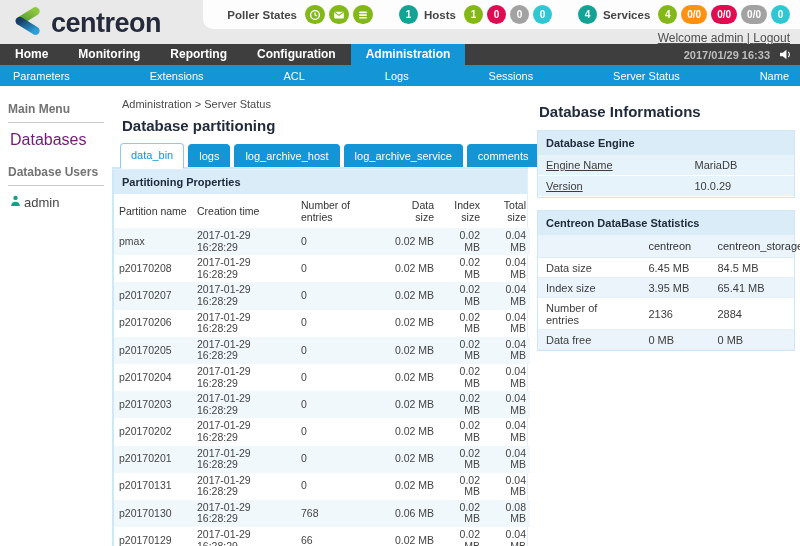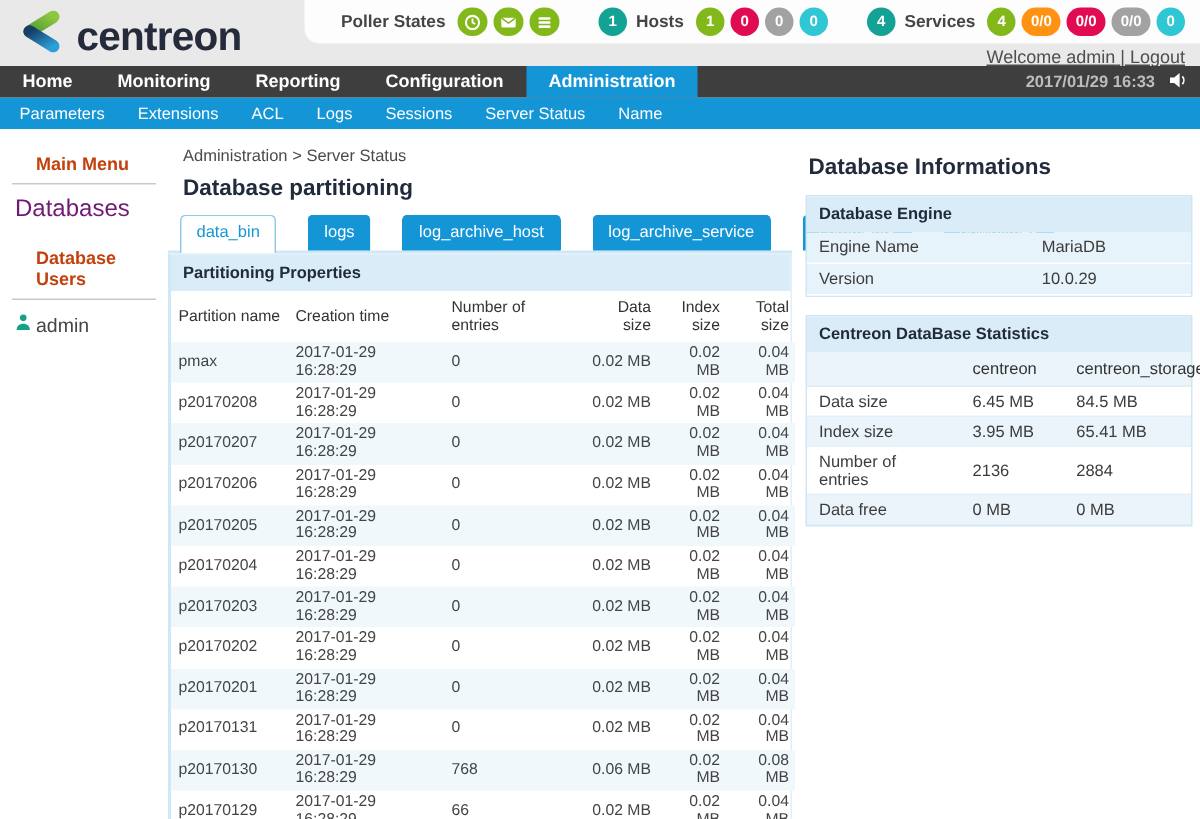--- a/index.html
+++ b/index.html
@@ -23,57 +23,57 @@
   .grp { display:flex; align-items:center; margin-left:22px; }
   .welcome { position:absolute; right:10px; top:31px; font-size:12px; color:#4f4f4f;text-decoration:underline; }
   .welcome a { color:#4f4f4f; text-decoration:none; }
 
   
   .navbar { height:21px; background:#3e3e3e; display:flex; position:relative;align-items:flex-end; }
   .nav-item { padding:0 15px; line-height:21px; font-size:12px; font-weight:bold; color:#fff; cursor:pointer; }
   .nav-item.active { background:#1495d6; }
   .nav-right { position:absolute; right:8px; top:0; height:21px; display:flex; align-items:center; gap:9px; }
   .nav-datetime { color:#bdbdbd; font-size:11px; font-weight:bold; }
-  .subnav { height:21px; background:#1495d6; display:flex; align-items:center; padding-left:2px; }
+  .subnav { height:21px; background:#1495d6; display:flex; align-items:center; padding-left:2px;justify-content:space-between; }
   .subnav-item { padding:0 11px; font-size:11px; color:#fff; cursor:pointer; white-space:nowrap; }
 
   
   .content { display:flex; height:460px; background:#fff; }
 
   .sidebar { width:112px; padding-top:14px; flex-shrink:0; }
-  .side-title { color:#c2410c; font-weight:bold; font-size:12px; padding:2px 8px 6px 8px;margin-left:16px; }
+  .side-title { color:#737373; font-weight:bold; font-size:12px; padding:2px 8px 6px 8px; }
   .side-rule { border:0; border-top:1px solid #c9c9c9; margin:0 8px 7px 8px; }
   .side-item { font-size:16px; color:#701a75; padding:1px 8px 14px 10px; cursor:pointer; }
   .user-item { display:flex; align-items:center; gap:3px; font-size:13px; color:#454545; padding:2px 8px 2px 10px; }
 
   .main { width:416px; padding-top:10px; flex-shrink:0; }
   .breadcrumb { font-size:11px; color:#4a4a4a; padding:2px 0 7px 10px; }
   .breadcrumb span { cursor:pointer; }
   .page-title { font-size:15px; font-weight:bold; color:#222b3c; padding:0 0 9px 10px; }
 
-  .tabs { display:flex; gap:21px; padding-left:8px; border-bottom:2px solid #cfe8f5; }
+  .tabs { display:flex; align-items:flex-end; gap:4px; padding-left:8px; border-bottom:2px solid #cfe8f5; }
   .tab { background:#1495d6; color:#fff; font-size:11px; padding:5px 10px 5px 10px; border-radius:4px 4px 0 0;
          cursor:pointer; border:1px solid #1495d6; border-bottom:none; }
   .tab.active { background:#fff; color:#1495d6; border:1px solid #93c9e8; border-bottom:1px solid #fff; margin-bottom:-2px; padding-bottom:7px; }
 
   .panel { border:1px solid #e0effa; border-left:2px solid #cfe8f5; }
   .section-head { background:#d9ecf7; color:#222b3c; font-weight:bold; font-size:11px; padding:6px 8px; }
 
   table.ptable { width:100%; border-collapse:collapse; table-layout:fixed; }
   table.ptable th { text-align:left; font-weight:normal; font-size:10.5px; color:#333; padding:5px 4px 5px 5px; }
   table.ptable td { font-size:10.5px; color:#444; padding:2px 4px 2px 5px; line-height:11.6px; }
   table.ptable tr:nth-child(odd) td { background:#f0f8fc; }
   table.ptable th:nth-child(n+4), table.ptable td:nth-child(n+4) { text-align:right; }
 
   .right { width:258px; margin-left:9px; padding-top:10px; }
   .right-title { font-size:15px; font-weight:bold; color:#222b3c; padding:7px 0 10px 2px; }
   .rpanel { border:1px solid #cfe7f4; margin-bottom:12px; }
   table.etable { width:100%; border-collapse:collapse; }
   table.etable td { font-size:11px; color:#3c3c3c; background:#e7f3fa; padding:4px 8px; border-bottom:1px solid #fff; }
-  table.etable td:first-child { width:58%; }
+  table.etable td:first-child { width:58%;text-decoration:underline; }
   table.stable { width:100%; border-collapse:collapse; table-layout:fixed; }
   table.stable th { text-align:left; font-weight:normal; font-size:11px; color:#333; background:#eaf4fa; padding:5px 8px; border-bottom:1px solid #dcebf4; }
   table.stable td { font-size:11px; color:#3c3c3c; padding:3.5px 8px; border-bottom:1px solid #e4f0f8; }
   table.stable tr:nth-child(even) td { background:#eaf4fa; }
 </style>
 </head>
 <body>
 
 <div class="app">
 

